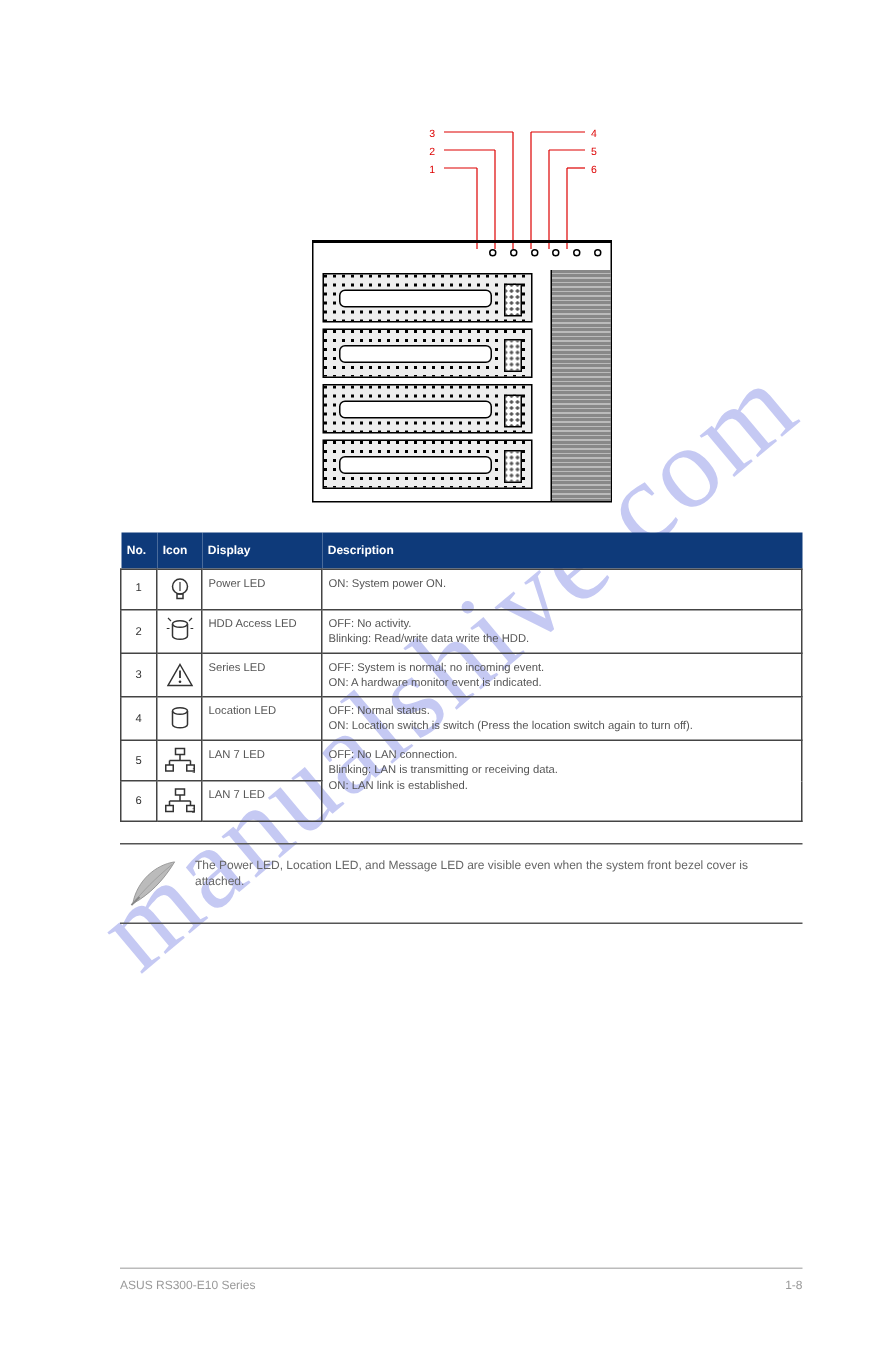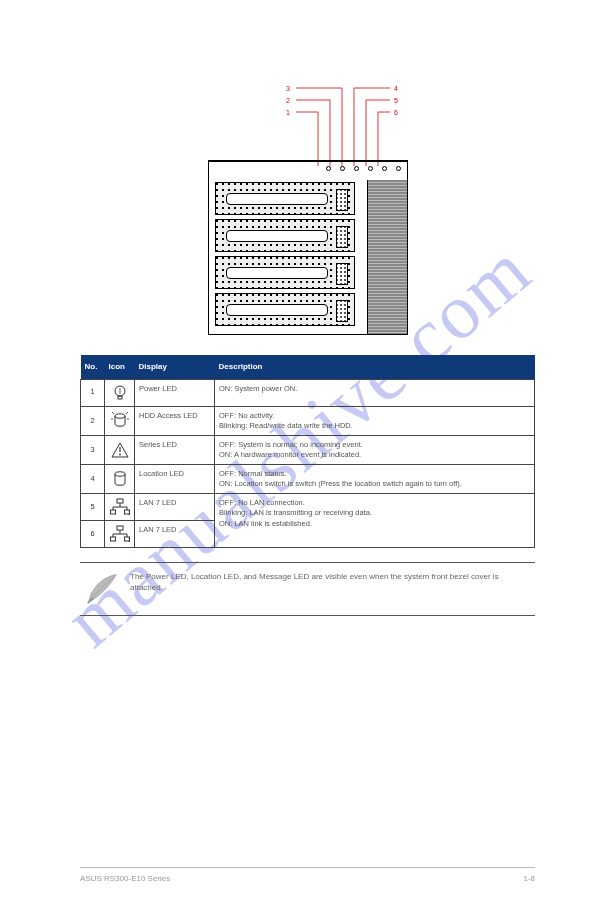--- a/index.html
+++ b/index.html
@@ -147,21 +147,21 @@
     margin-top: 14px;
     border-top: 0.5px solid #555;
     border-bottom: 0.5px solid #555;
     padding: 8px 4px;
   }
   .feather { width: 36px; height: 36px; flex: 0 0 auto; }
   .note-text { font-size: 8px; color: #666; line-height: 1.4; }
 
   .footer {
     position: absolute;
-    bottom: 14px;
+    bottom: 36px;
     left: 80px; right: 60px;
     display: flex;
     justify-content: space-between;
     font-size: 8px;
     color: #999;
     border-top: 0.5px solid #bbb;
     padding-top: 6px;
   }
 </style>
 </head>

